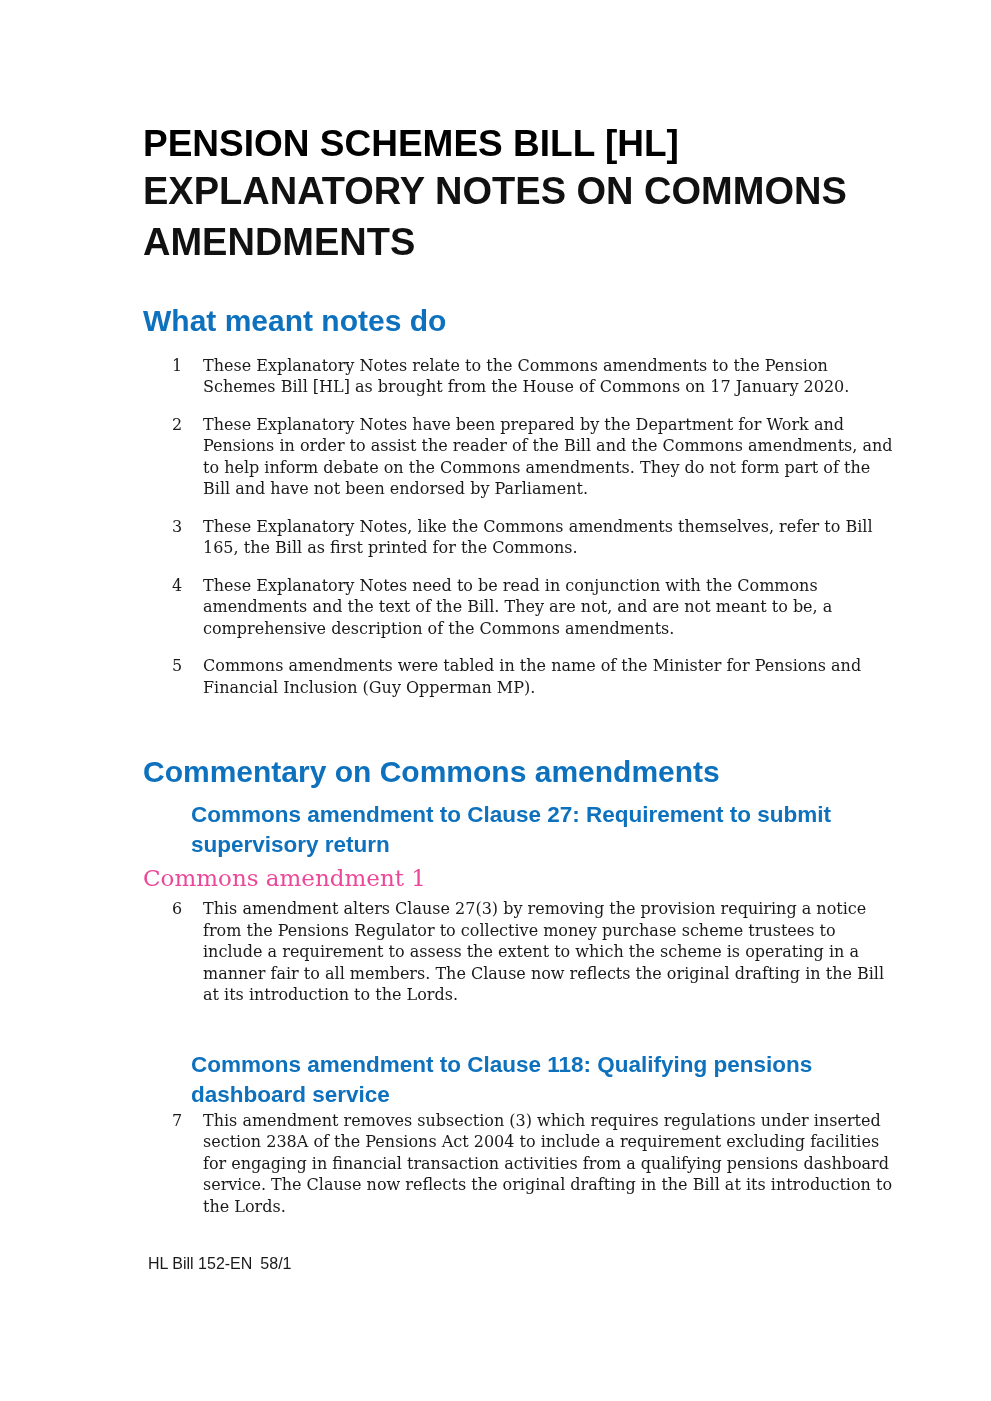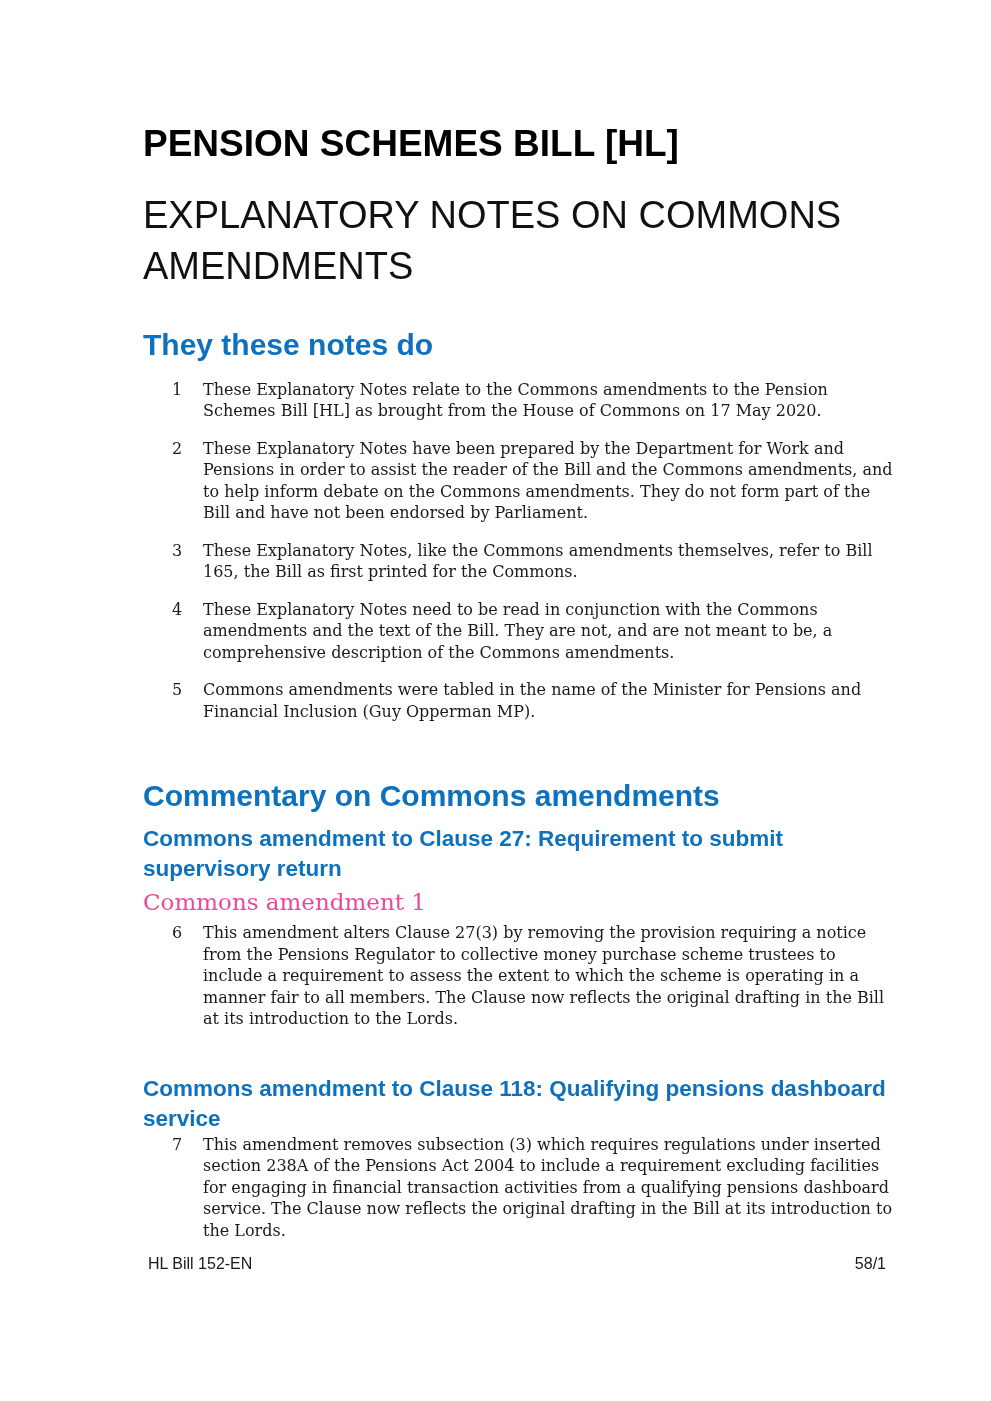--- a/index.html
+++ b/index.html
@@ -19,42 +19,42 @@
   .doc-title {
     font-family: "Liberation Sans", sans-serif;
     font-weight: bold;
     font-size: 37px;
     line-height: 1.15;
     color: #000000;
     letter-spacing: 0px;
   }
   .doc-subtitle {
     font-family: "Liberation Sans", sans-serif;
-    font-weight: normal;
+    font-weight: bold;
     font-size: 38px;
     line-height: 51px;
     color: #111111;
-    margin-top: 24px;
   }
   .h2 {
     font-family: "Liberation Sans", sans-serif;
     font-weight: bold;
     font-size: 30px;
     line-height: 36px;
     color: #0d71bd;
   }
   .h2-notes { margin-top: 35px; }
   .h2-commentary { margin-top: 56px; }
   .h3 {
     font-family: "Liberation Sans", sans-serif;
     font-weight: bold;
     font-size: 22.5px;
     line-height: 30px;
     color: #0d71bd;
     margin-top: 10px;
+    margin-left: 48px;
   }
   .h3-spaced { margin-top: 44px; }
   .h4 {
     font-family: "DejaVu Serif", serif;
     font-weight: normal;
     font-size: 23px;
     line-height: 28px;
     color: #ec4899;
     margin-top: 4px;
     margin-bottom: 6px;
@@ -74,42 +74,42 @@
   }
   .para .text {
     flex: 1 1 auto;
   }
   .footer {
     position: absolute;
     left: 148px;
     right: 105px;
     top: 1255px;
     display: flex;
-    justify-content: space-between;
     font-family: "Liberation Sans", sans-serif;
     font-size: 16px;
     color: #1a1a1a;
+    gap: 8px;
   }
 </style>
 </head>
 <body>
 
 <div class="page">
   <div class="content">
 
     <div class="doc-title">PENSION SCHEMES BILL [HL]</div>
 
     <div class="doc-subtitle">EXPLANATORY NOTES ON COMMONS AMENDMENTS</div>
 
-    <div class="h2 h2-notes">They these notes do</div>
+    <div class="h2 h2-notes">What meant notes do</div>
 
     <div class="para-list">
       <div class="para">
         <span class="num">1</span>
-        <span class="text">These Explanatory Notes relate to the Commons amendments to the Pension Schemes Bill [HL] as brought from the House of Commons on 17 May 2020.</span>
+        <span class="text">These Explanatory Notes relate to the Commons amendments to the Pension Schemes Bill [HL] as brought from the House of Commons on 17 January 2020.</span>
       </div>
       <div class="para">
         <span class="num">2</span>
         <span class="text">These Explanatory Notes have been prepared by the Department for Work and Pensions in order to assist the reader of the Bill and the Commons amendments, and to help inform debate on the Commons amendments. They do not form part of the Bill and have not been endorsed by Parliament.</span>
       </div>
       <div class="para">
         <span class="num">3</span>
         <span class="text">These Explanatory Notes, like the Commons amendments themselves, refer to Bill 165, the Bill as first printed for the Commons.</span>
       </div>
       <div class="para">

